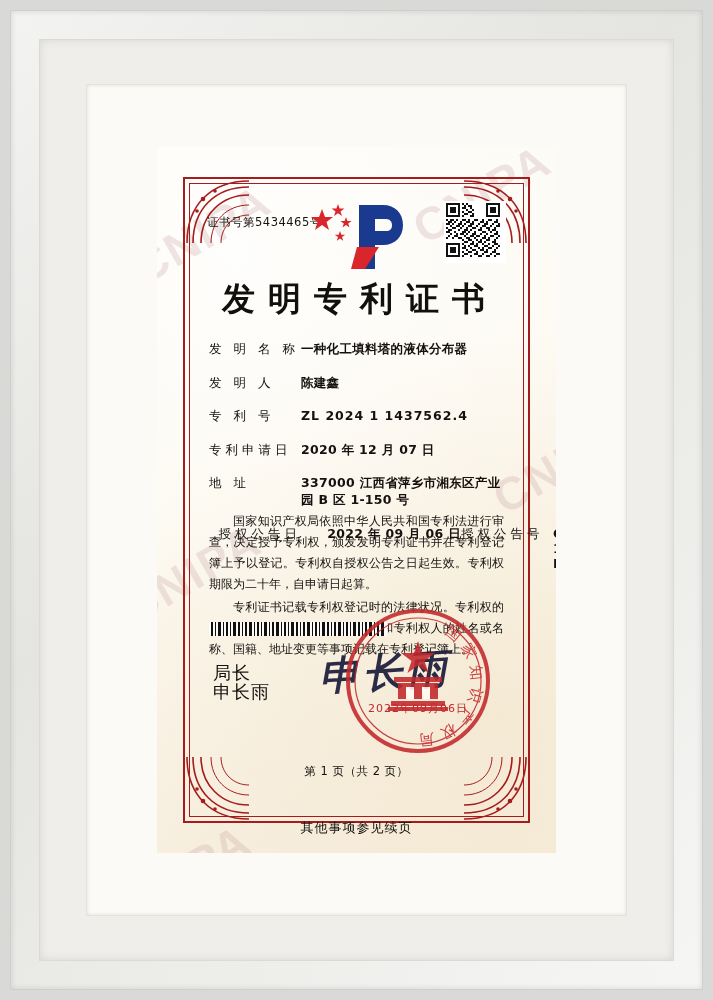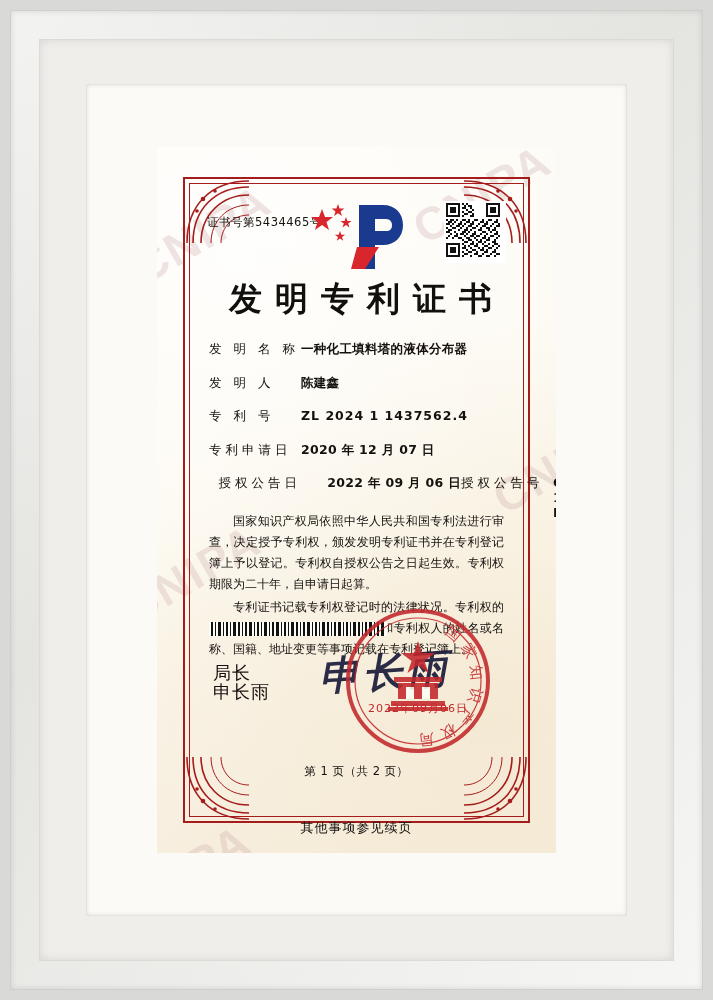--- a/index.html
+++ b/index.html
@@ -131,21 +131,20 @@
     height: 76px;
     display: flex;
     justify-content: center;
     align-items: flex-start;
   }
 
   .title {
     position: absolute;
     left: 8px; right: 0;
     top: 84px;
-    text-align: center;
     font-family: "DejaVu Serif", "Liberation Serif", serif;
     font-weight: bold;
     font-size: 33px;
     letter-spacing: 13px;
     text-indent: 13px;
     color: #12100d;
   }
 
   .fields {
     position: absolute;
@@ -544,20 +543,24 @@
                 <div class="f-value">陈建鑫</div>
               </div>
               <div class="field-row">
                 <div class="f-label">专 利 号</div>
                 <div class="f-value spaced">ZL 2024 1 1437562.4</div>
               </div>
               <div class="field-row">
                 <div class="f-label">专利申请日</div>
                 <div class="f-value">2020 年 12 月 07 日</div>
               </div>
+              <div class="field-row">
+                <div class="f-label">地        址</div>
+                <div class="f-value">337000 江西省萍乡市湘东区产业园 B 区 1-150 号</div>
+              </div>
               <div class="field-row row-two">
                 <div class="half-a">
                   <div class="f-label2">授权公告日</div>
                   <div class="f-value">2022 年 09 月 06 日</div>
                 </div>
                 <div class="half-b">
                   <div class="f-label2">授权公告号</div>
                   <div class="f-value">CN 112717872 B</div>
                 </div>
               </div>

